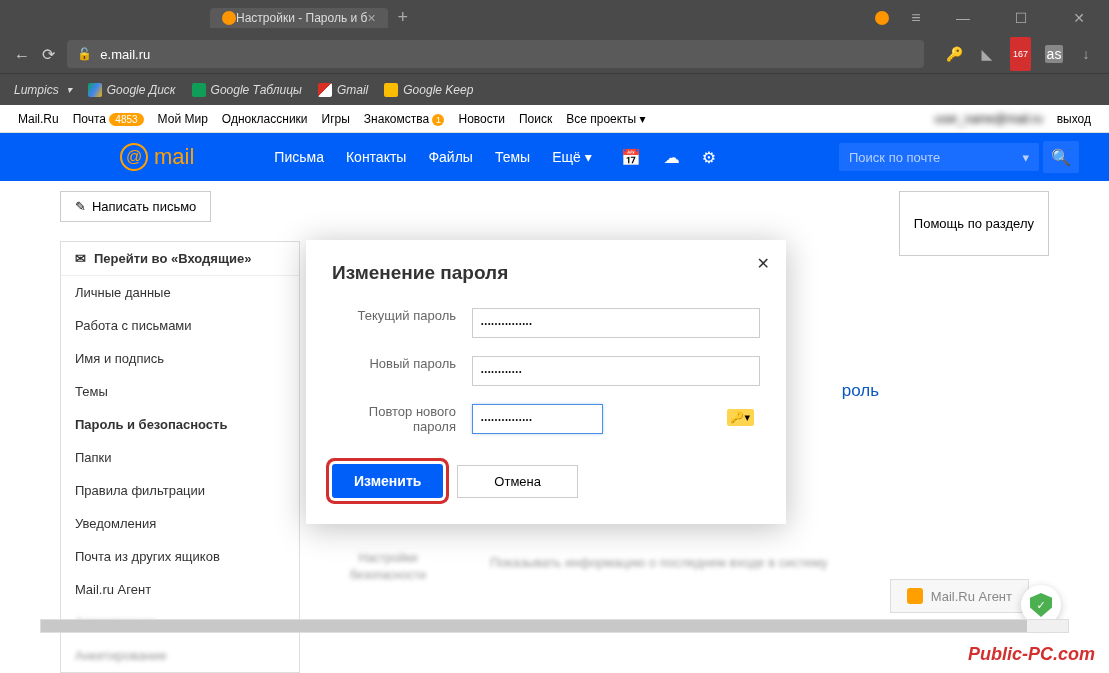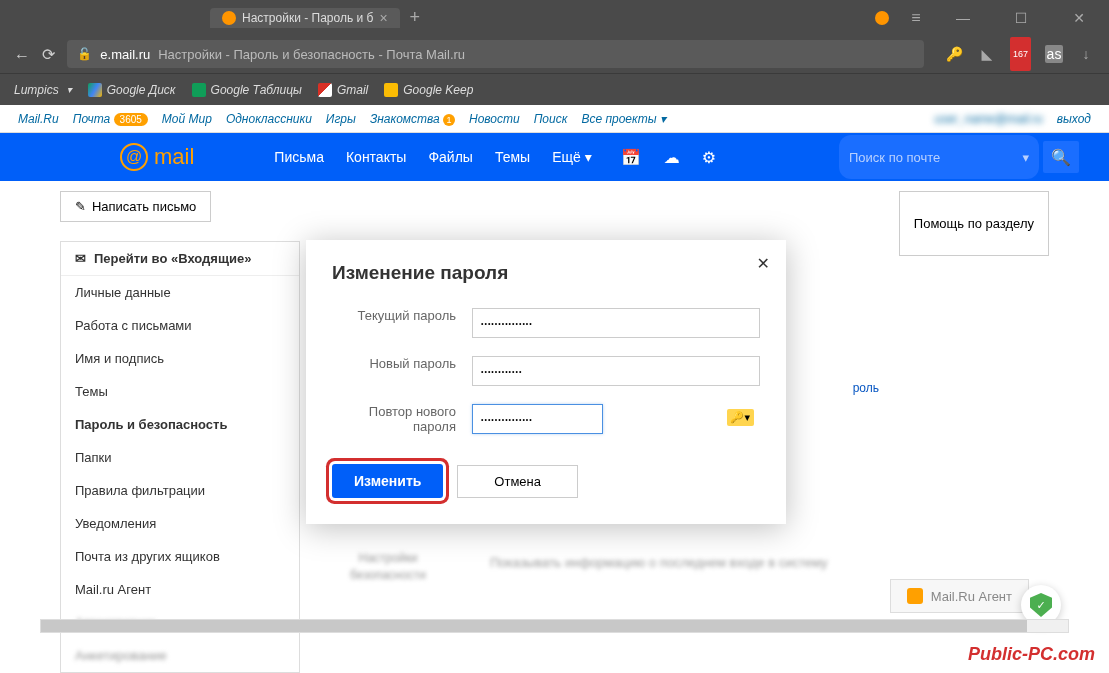--- a/index.html
+++ b/index.html
@@ -1,21 +1,21 @@
 <!DOCTYPE html>
 <html><head>
 <meta charset="utf-8">
 <style>
 * { margin: 0; padding: 0; box-sizing: border-box; font-family: Arial, sans-serif; }
 body { width: 1109px; height: 673px; background: #fff; position: relative; overflow: hidden; }
 
 
 .browser-chrome { background: #4a4a4a; }
 .titlebar { height: 35px; display: flex; align-items: center; padding: 0 10px; }
-.tab { background: #5a5a5a; height: 20px; display: flex; align-items: center; padding: 0 12px; margin-left: 200px; color: #ddd; font-size: 12px; border-radius: 4px 4px 0 0; gap: 6px; }
+.tab { background: #5a5a5a; height: 20px; display: flex; align-items: center; padding: 0 12px; margin-left: 200px; color: #ddd; font-size: 12px; border-radius: 4px 4px 0 0; }
 .tab-favicon { width: 14px; height: 14px; background: #ff9500; border-radius: 50%; display: inline-block; }
 .tab-close { color: #aaa; font-size: 14px; cursor: pointer; }
 .tab-new { color: #aaa; font-size: 18px; margin-left: 10px; }
 .titlebar-right { margin-left: auto; display: flex; gap: 18px; align-items: center; }
 .titlebar-btn { width: 18px; height: 18px; color: #aaa; display: flex; align-items: center; justify-content: center; }
 .win-btn { width: 40px; height: 28px; color: #aaa; display: flex; align-items: center; justify-content: center; font-size: 14px; }
 .amber-dot { width: 14px; height: 14px; background: #ff9500; border-radius: 50%; }
 
 .addressbar { height: 38px; display: flex; align-items: center; padding: 0 14px; gap: 12px; background: #4a4a4a; }
 .nav-btn { color: #ccc; font-size: 16px; }
@@ -31,47 +31,47 @@
 .bm { color: #ddd; font-size: 12px; display: flex; align-items: center; gap: 5px; font-style: italic; }
 .bm-ic { width: 14px; height: 14px; display: inline-block; }
 .ic-drive { background: linear-gradient(120deg,#0f9d58,#4285f4,#f4b400); border-radius: 2px; }
 .ic-sheets { background: #0f9d58; border-radius: 2px; }
 .ic-gmail { background: linear-gradient(135deg,#d93025 50%,#fff 50%); border-radius: 2px; }
 .ic-keep { background: #fbbc04; border-radius: 2px; }
 .chev::after { content: "▾"; font-size: 10px; margin-left: 3px; }
 
 
 .mailru-nav { height: 28px; background: #fff; display: flex; align-items: center; padding: 0 18px; font-size: 12px; gap: 14px; border-bottom: 1px solid #ddd; }
-.mailru-nav a { color: #0369a1; text-decoration: none; font-style: italic; }
+.mailru-nav a { color: #000000; text-decoration: none; }
 .unread { background: #ffa000; color: #fff; border-radius: 8px; padding: 1px 6px; font-size: 10px; }
 .dot { width: 12px; height: 12px; background: #ffa000; border-radius: 50%; color: #fff; font-size: 9px; display: inline-flex; align-items: center; justify-content: center; }
 .nav-right { margin-left: auto; display: flex; gap: 14px; align-items: center; }
 .blurred { filter: blur(3px); color: #0857c3; }
 
 
 .mail-header { height: 48px; background: #005ff9; display: flex; align-items: center; padding: 0 30px 0 120px; color: #fff; }
 .mail-logo { display: flex; align-items: center; gap: 6px; font-size: 22px; color: #ffa000; }
 .mail-logo-at { width: 28px; height: 28px; border: 2px solid #ffa000; border-radius: 50%; display: flex; align-items: center; justify-content: center; font-size: 16px; }
 .mail-menu { display: flex; gap: 22px; margin-left: 80px; font-size: 14px; }
 .mail-menu span { cursor: pointer; }
 .mail-icons { display: flex; gap: 22px; margin-left: 30px; font-size: 16px; }
-.mail-search { margin-left: auto; background: #1a6eff; height: 44px; width: 200px; display: flex; align-items: center; padding: 0 10px; font-size: 13px; color: #b8d0ff; border-radius: 12px; }
+.mail-search { margin-left: auto; background: #1a6eff; height: 28px; width: 200px; display: flex; align-items: center; padding: 0 10px; font-size: 13px; color: #b8d0ff; border-radius: 2px; }
 .mail-search-btn { width: 36px; height: 32px; background: #1a6eff; display: flex; align-items: center; justify-content: center; color: #fff; margin-left: 4px; border-radius: 2px; }
 
 
 .main { display: flex; padding: 16px 30px 0 30px; gap: 0; position: relative; }
 .compose { border: 1px solid #ccc; padding: 7px 14px; font-size: 13px; display: inline-flex; align-items: center; gap: 6px; background: #fff; cursor: pointer; position: absolute; left: 60px; top: 10px; }
 .help-btn { border: 1px solid #ccc; padding: 24px 14px; font-size: 13px; background: #fff; position: absolute; right: 60px; top: 10px; cursor: pointer; text-align: center; }
 
 .sidebar { width: 240px; border: 1px solid #ddd; margin-top: 44px; background: #fff; font-size: 13px; margin-left: 30px; }
 .sidebar-item { padding: 9px 14px; color: #333; cursor: pointer; display: flex; align-items: center; gap: 8px; }
 .sidebar-item.top { font-weight: bold; border-bottom: 1px solid #eee; }
 .sidebar-item.active { font-weight: bold; }
 
-.content { flex: 1; margin-top: 44px; padding: 20px; color: #666; font-size: 12px; position: relative; }
+.content { flex: 1; margin-top: 44px; padding: 20px; color: #666; font-size: 17px; position: relative; }
 .content-link { color: #0857c3; position: absolute; right: 200px; top: 140px; }
 .save-row { display: flex; gap: 12px; position: absolute; left: 440px; top: 360px; align-items: center; }
 .btn-blue { background: #005ff9; color: #fff; border: none; padding: 8px 20px; font-size: 13px; cursor: pointer; }
 .btn-grey { background: #fff; border: 1px solid #ccc; padding: 8px 36px; font-size: 13px; cursor: pointer; }
 .modal { position: absolute; left: 306px; top: 240px; width: 480px; background: #fff; box-shadow: 0 4px 30px rgba(0,0,0,0.25); padding: 22px 26px 26px 26px; }
 .modal-close { position: absolute; right: 16px; top: 14px; font-size: 16px; color: #333; cursor: pointer; }
 .modal-title { font-size: 19px; color: #333; margin-bottom: 24px; }
 .form-row { display: flex; margin-bottom: 18px; }
 .form-label { width: 140px; text-align: right; padding-right: 16px; font-size: 13px; color: #666; }
 .form-input { flex: 1; height: 30px; border: 1px solid #ccc; padding: 0 8px; font-size: 7px; letter-spacing: 1px; }
@@ -111,21 +111,20 @@
       <span class="win-btn">☐</span>
       <span class="win-btn">✕</span>
     </div>
   </div>
   <div class="addressbar">
     <span class="nav-btn">←</span>
     <span class="nav-btn">⟳</span>
     <div class="url-box">
       <span class="lock-icon">🔓</span>
       <span class="url-host">e.mail.ru</span>
-      <span class="url-rest">Настройки - Пароль и безопасность - Почта Mail.ru</span>
     </div>
     <div class="addr-right">
       <span class="addr-icon">🔑</span>
       <span class="addr-icon">◣</span>
       <span class="badge-red">167</span>
       <span class="addr-icon" style="background:#888;border-radius:2px;width:18px;color:#ffffff;">as</span>
       <span class="addr-icon">↓</span>
     </div>
   </div>
   <div class="bookmarks">
@@ -146,21 +145,21 @@
       </span>
     <span class="bm">
         <span class="bm-ic ic-keep"></span>
         <span>Google Keep</span>
       </span>
   </div>
 </div>
 
 <div class="mailru-nav">
   <a>Mail.Ru</a>
-  <span><a>Почта</a> <span class="unread">3605</span></span>
+  <span><a>Почта</a> <span class="unread">4853</span></span>
   <a>Мой Мир</a>
   <a>Одноклассники</a>
   <a>Игры</a>
   <span><a>Знакомства</a> <span class="dot">1</span></span>
   <a>Новости</a>
   <a>Поиск</a>
   <a><span>Все проекты</span> ▾</a>
   <div class="nav-right">
     <a class="blurred">user_name@mail.ru</a>
     <a>выход</a>

